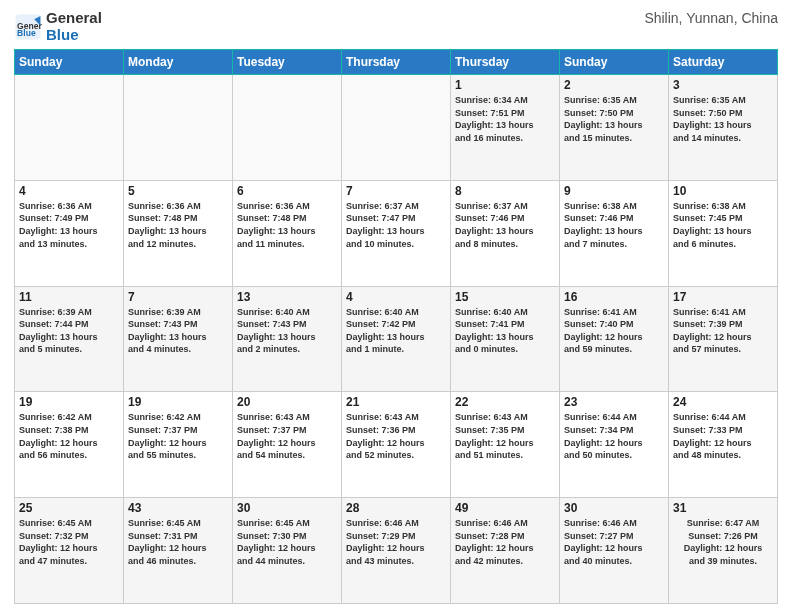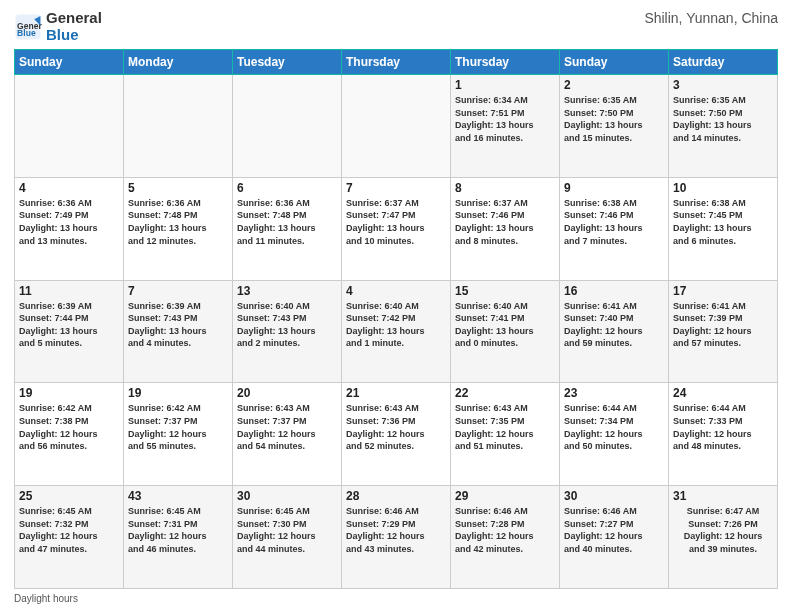--- a/index.html
+++ b/index.html
@@ -348,21 +348,21 @@
 and 44 minutes.</div>
           </td>
           <td>
             <span class="day-num">28</span>
             <div class="day-detail" style="white-space: pre-line;">Sunrise: 6:46 AM
 Sunset: 7:29 PM
 Daylight: 12 hours
 and 43 minutes.</div>
           </td>
           <td>
-            <span class="day-num">29</span>
+            <span class="day-num">49</span>
             <div class="day-detail" style="white-space: pre-line;">Sunrise: 6:46 AM
 Sunset: 7:28 PM
 Daylight: 12 hours
 and 42 minutes.</div>
           </td>
           <td>
             <span class="day-num">30</span>
             <div class="day-detail" style="white-space: pre-line;">Sunrise: 6:46 AM
 Sunset: 7:27 PM
 Daylight: 12 hours
@@ -372,14 +372,13 @@
             <span class="day-num">31</span>
             <div class="day-detail" style="white-space: pre-line; text-align: center;">Sunrise: 6:47 AM
 Sunset: 7:26 PM
 Daylight: 12 hours
 and 39 minutes.</div>
           </td>
         </tr>
       </tbody>
   </table>
 
-  <div class="footer-note">Daylight hours</div>
 </div>
 
 </body></html>

